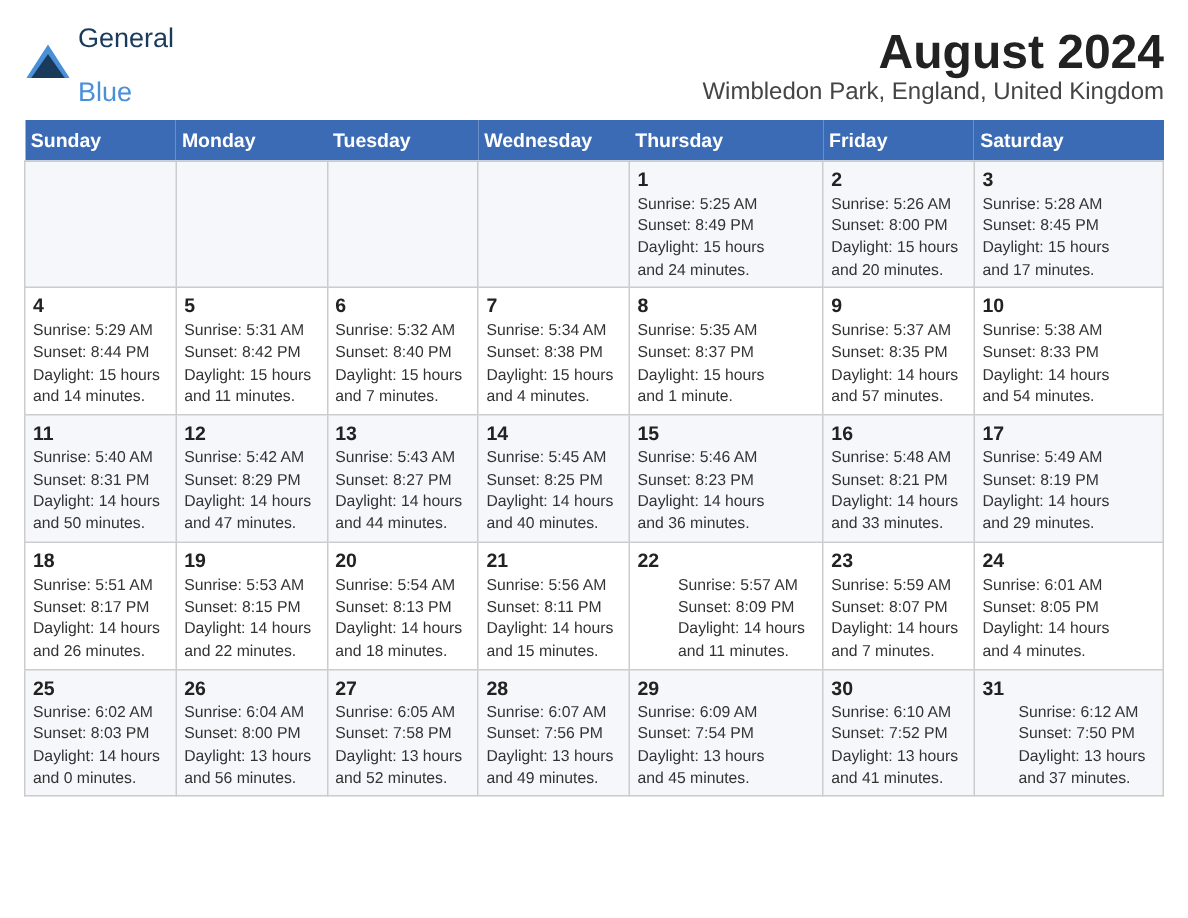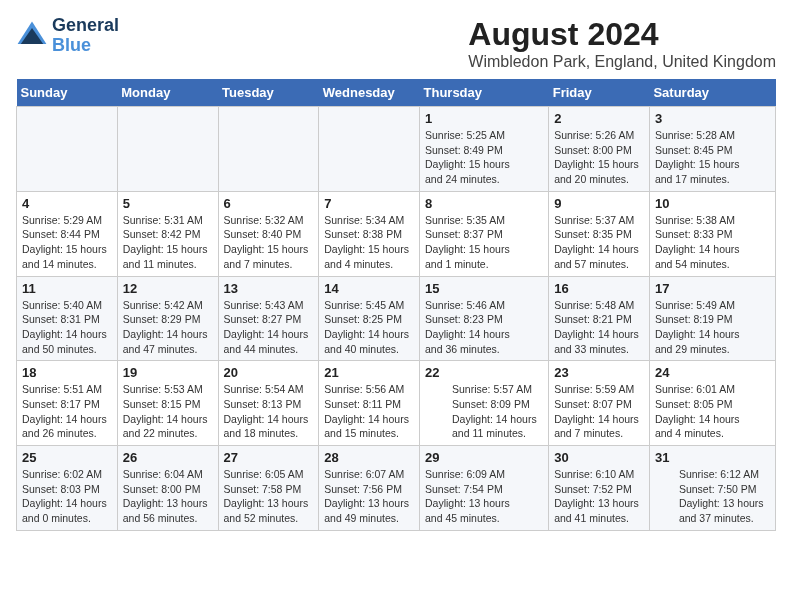--- a/index.html
+++ b/index.html
@@ -18,30 +18,32 @@
     }
     .logo {
       display: flex;
       align-items: center;
       gap: 4px;
     }
     .logo-text {
       display: flex;
       flex-direction: column;
       font-size: 18px;
-      font-weight: bold;
+      font-weight: normal;
       color: #1a3a5c;
       line-height: 1.1;
+      gap: 16px;
     }
     .logo-text span:last-child { color: #4a90d9; }
     .logo-icon {
       width: 32px;
       height: 32px;
     }
     .title-block {
+      text-align: right;
     }
     .title-block h1 {
       font-size: 32px;
       font-weight: bold;
       color: #222;
     }
     .title-block h2 {
       font-size: 16px;
       font-weight: normal;
       color: #444;

